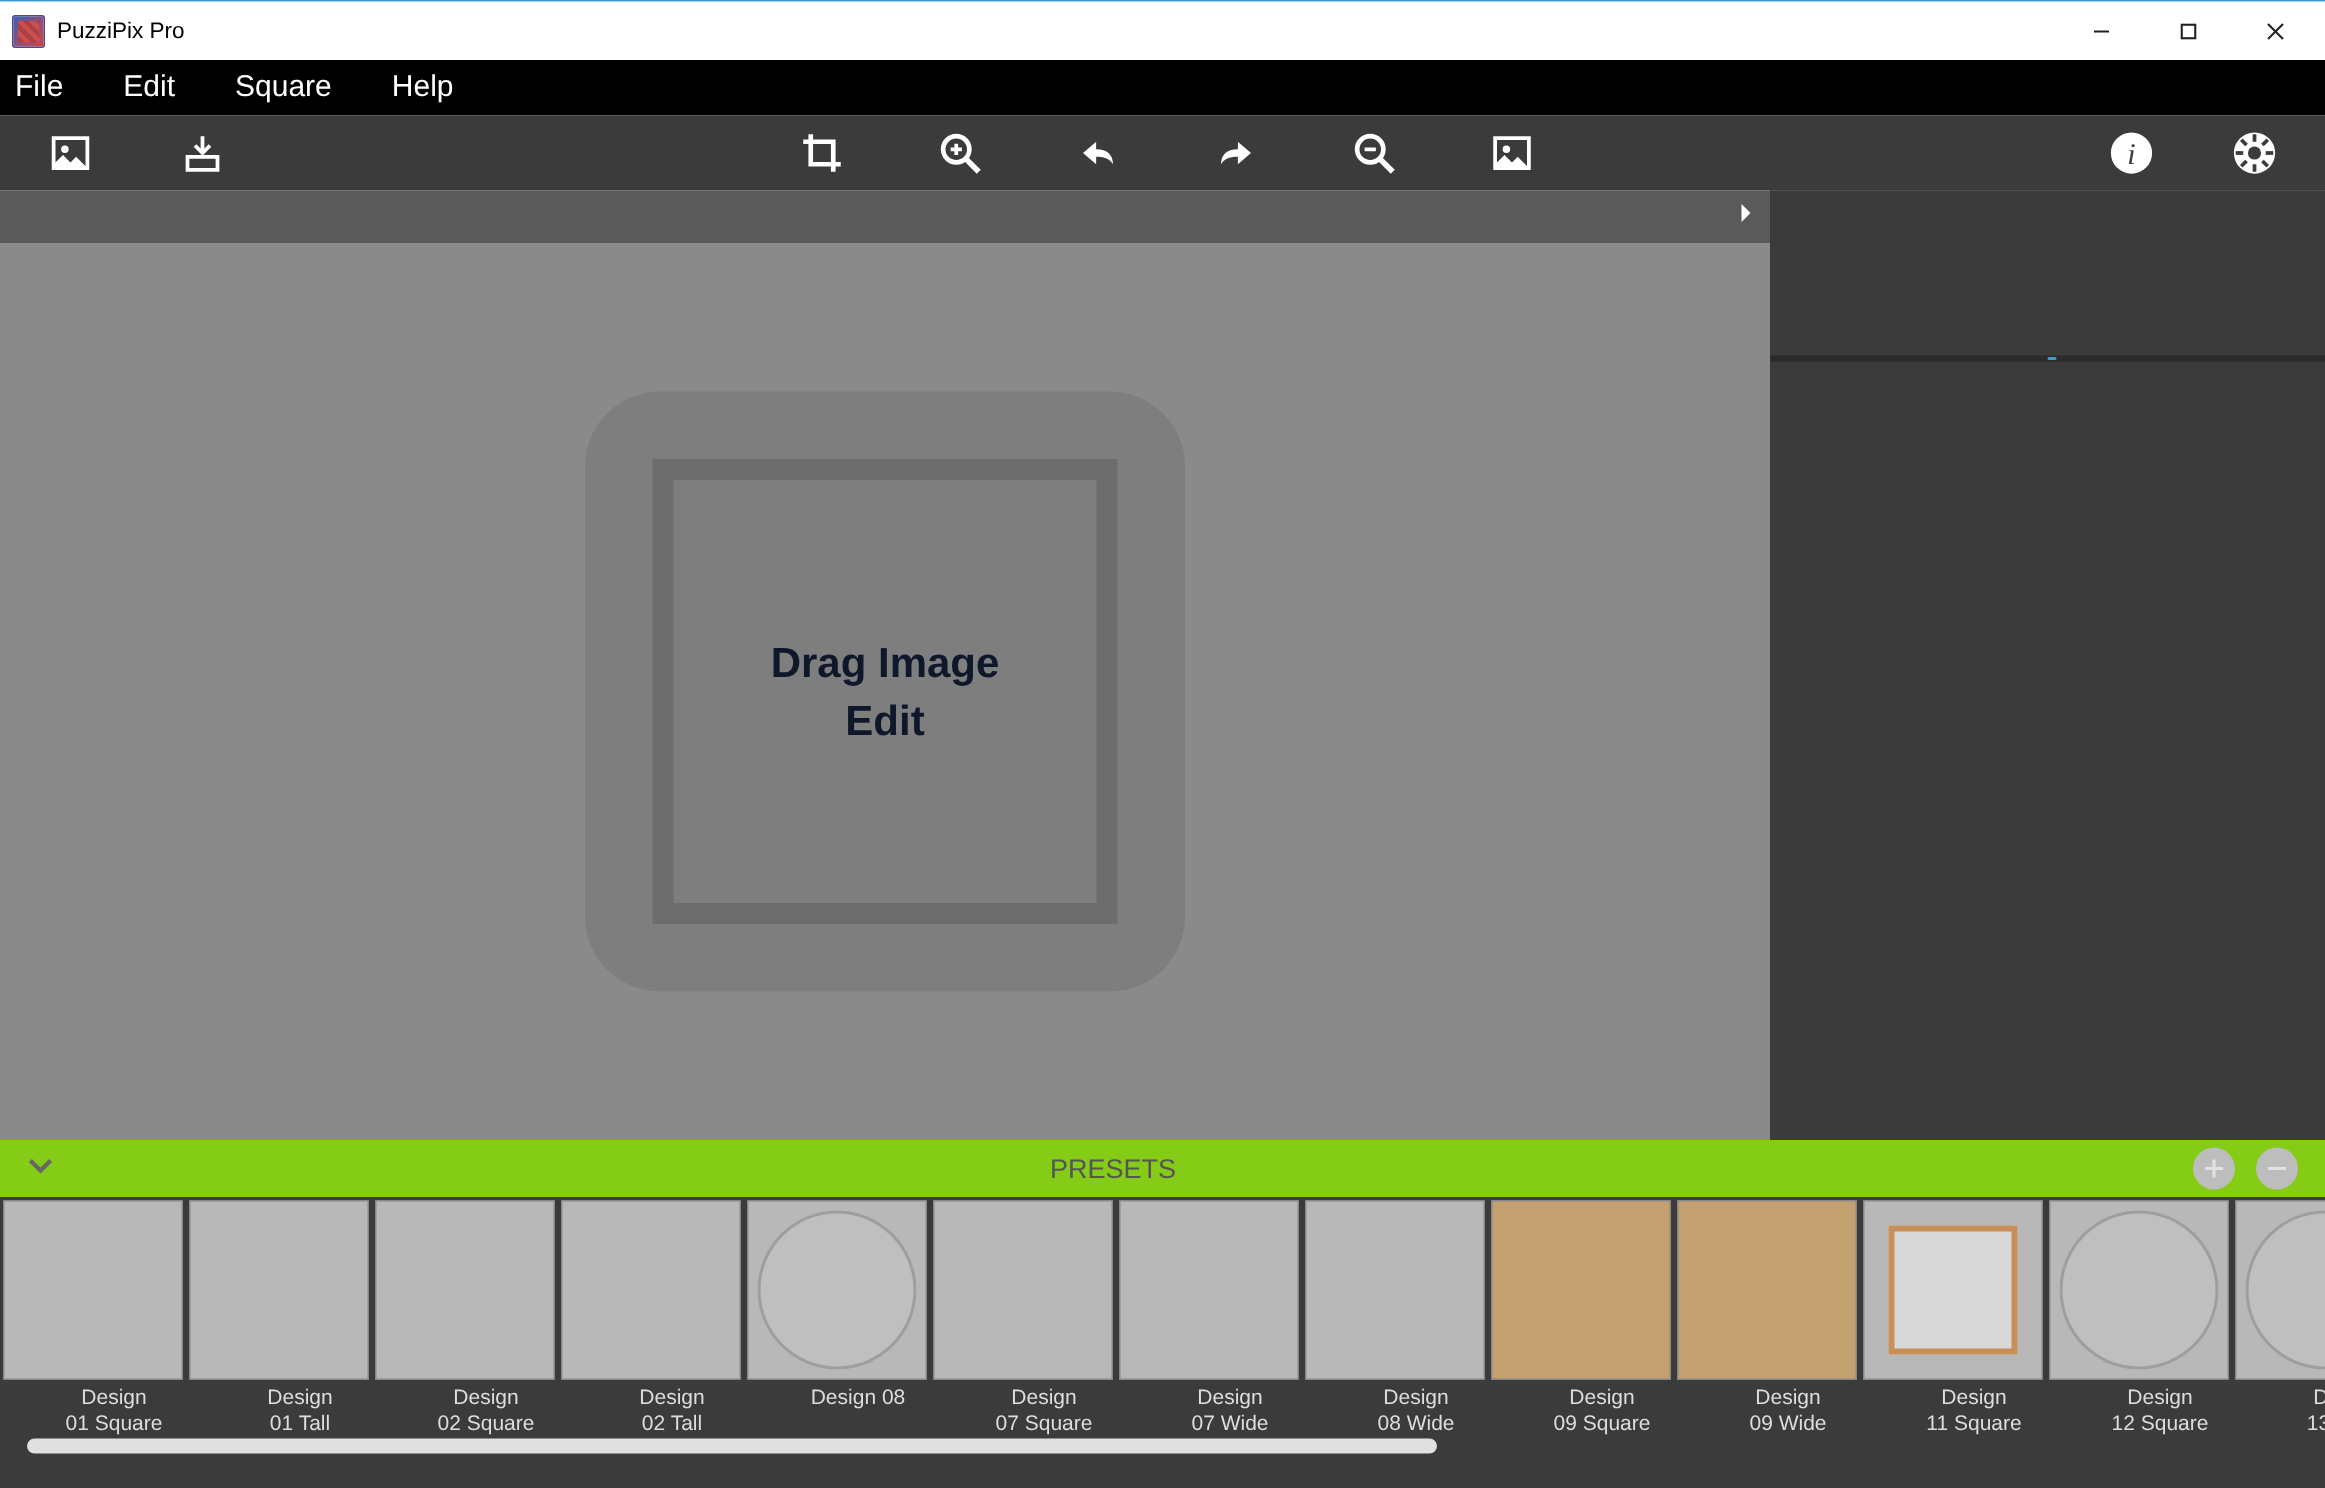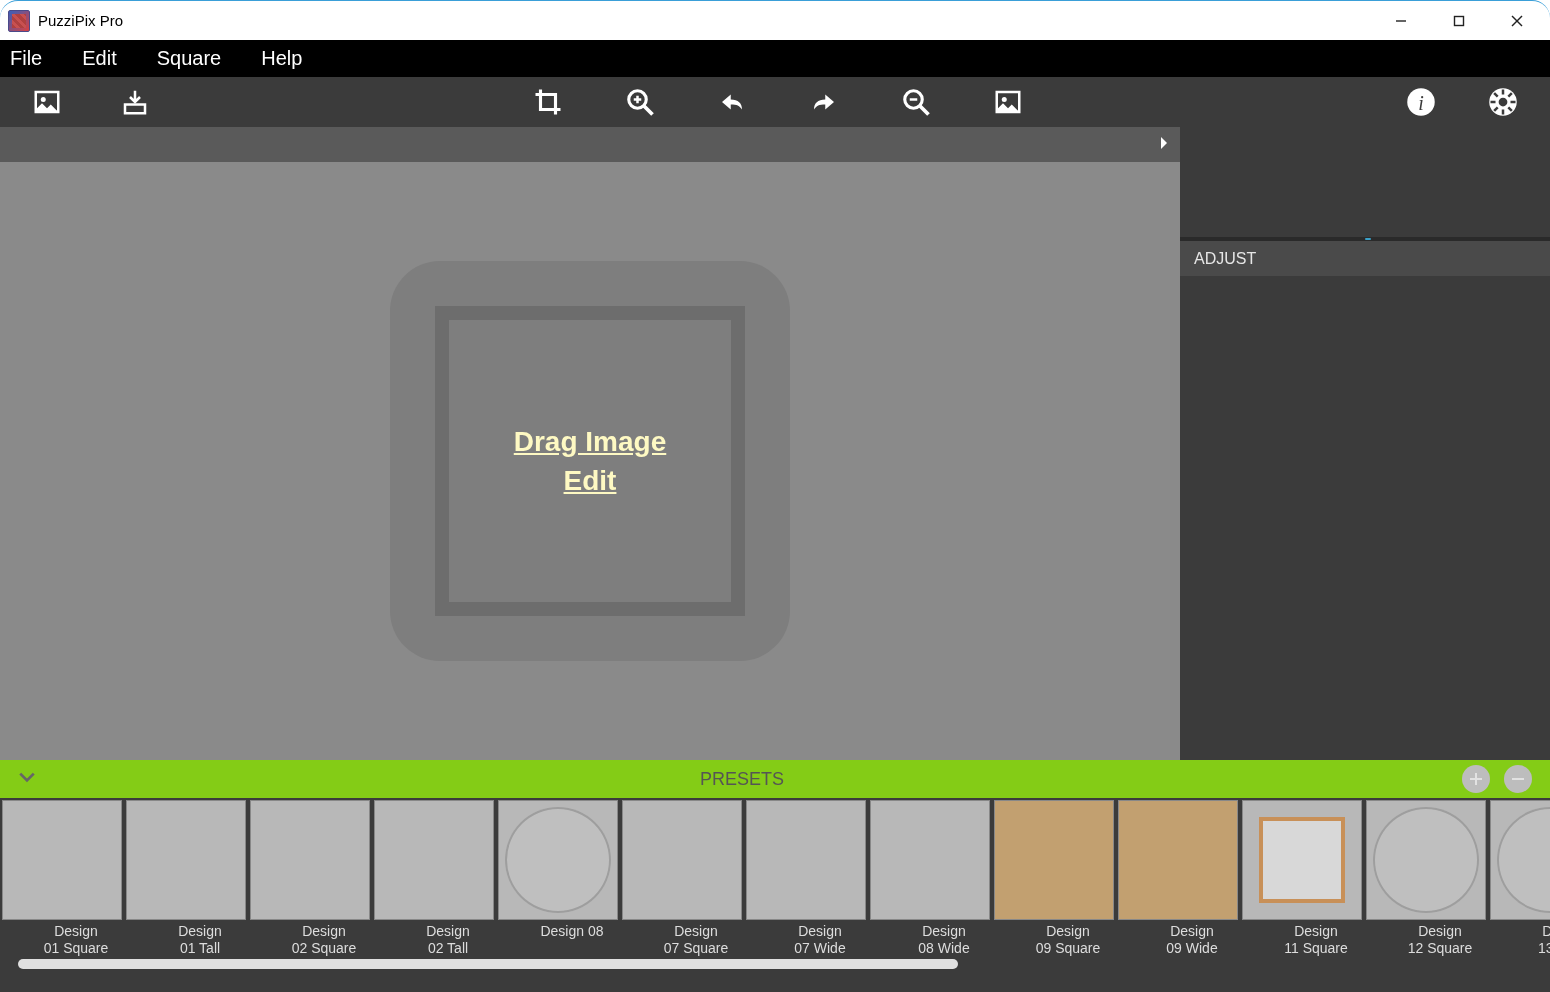--- a/index.html
+++ b/index.html
@@ -1,19 +1,19 @@
 <!DOCTYPE html>
 <html><head>
 <meta charset="utf-8">
 <style>
   * { box-sizing: border-box; margin: 0; padding: 0; }
   body { font-family: -apple-system, "Segoe UI", Arial, sans-serif; background: #fff; width: 1550px; height: 992px; overflow: hidden; display: flex; flex-direction: column; }
   
   
-  .titlebar { height: 40px; background: #fff; display: flex; align-items: center; padding: 0 4px; border-top: 1px solid #3a9fd8; border-radius: 18px; }
+  .titlebar { height: 40px; background: #fff; display: flex; align-items: center; padding: 0 4px; border-top: 1px solid #3a9fd8; }
   .titlebar-icon { width: 22px; height: 22px; margin: 0 8px 0 4px; background: linear-gradient(135deg,#3a5fba,#d94040); border: 1px solid #4a4a8a; border-radius: 2px; position: relative; }
   .titlebar-icon::after { content:""; position:absolute; inset:3px; background: repeating-linear-gradient(45deg,#b04040 0 3px,#c85050 3px 6px); }
   .titlebar-title { font-size: 15px; color: #000; flex: 0 0 auto; }
   .titlebar-spacer { flex: 1; }
   .titlebar-btn { width: 58px; height: 40px; display: flex; align-items: center; justify-content: center; color:#222; }
   .titlebar-btn svg { width: 12px; height: 12px; stroke:#222; stroke-width:1.4; fill:none; }
   
   
   .menubar { height: 37px; background: #000; display: flex; align-items: center; padding: 0 10px; gap: 40px; }
   .menubar span { color: #ffffff; font-size: 20px; }
@@ -27,21 +27,21 @@
   .tb-icon svg { width: 30px; height: 30px; fill:#fff; }
   
   
   .main { flex:1; display:flex; min-height:0; }
   .canvas-wrap { flex:1; display:flex; flex-direction:column; background:#8a8a8a; }
   .canvas-tabbar { height: 35px; background:#5a5a5a; display:flex; justify-content:flex-end; align-items:center; padding-right:8px; color:#fff; }
   .canvas-tabbar svg { width:16px; height:16px; fill:#fff; }
   .canvas { flex:1; display:flex; align-items:center; justify-content:center; background:#8a8a8a; }
   .dropzone { width: 400px; height: 400px; background:#7e7e7e; border-radius: 50px; display:flex; align-items:center; justify-content:center; }
   .dropzone-inner { width: 310px; height: 310px; border: 14px solid #6d6d6d; display:flex; align-items:center; justify-content:center; flex-direction:column; text-align:center; }
-  .dropzone-inner span { color:#fef9c3; font-size: 28px; font-weight:600; line-height:1.4;text-decoration:underline; }
+  .dropzone-inner span { color:#0f172a; font-size: 28px; font-weight:600; line-height:1.4; }
   
   
   .rightpanel { width: 370px; background:#3b3b3b; display:flex; flex-direction:column; }
   .panel-header { height: 35px; background:#4a4a4a; color:#e6e6e6; font-size:16px; display:flex; align-items:center; padding: 0 14px; gap: 12px; }
   .panel-header .spacer { flex:1; }
   .panel-header svg { width:18px; height:18px; fill:#e6e6e6; }
   .layers-body { height: 114px; background:#3b3b3b; position:relative; }
   .layers-sep { position:absolute; bottom:0; left:0; right:0; height:4px; background:#2a2a2a; }
   .layers-dot { position:absolute; bottom:1px; left:50%; width:6px; height:2px; background:#3aa0c8; border-radius:1px; }
   .adjust-body { flex:1; background:#3b3b3b; }
@@ -196,23 +196,20 @@
       </div>
     </div>
   </div>
 
   <div class="rightpanel">
     <div class="layers-body">
       <div class="layers-sep">
           <div class="layers-dot"></div>
         </div>
     </div>
-    <div class="panel-header">
-      <span>ADJUST</span>
-    </div>
     <div class="adjust-body"></div>
   </div>
 </div>
 
 <div class="presets">
   <div class="presets-header">
     <div>
       <svg viewBox="0 0 16 16">
           <path d="M2 5l6 6 6-6" fill="none" stroke="#666" stroke-width="2.5"></path>
         </svg>

